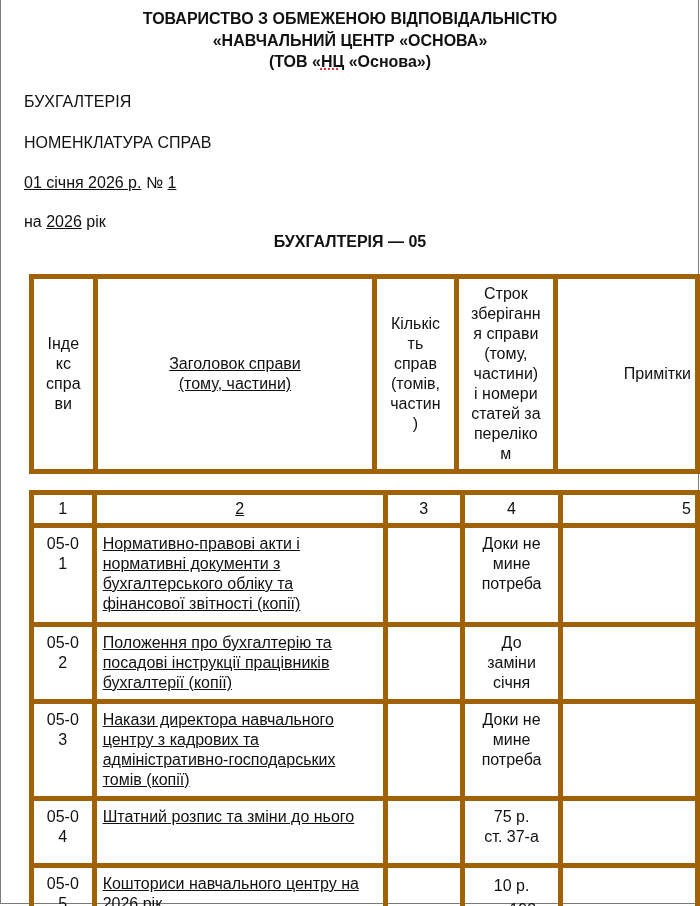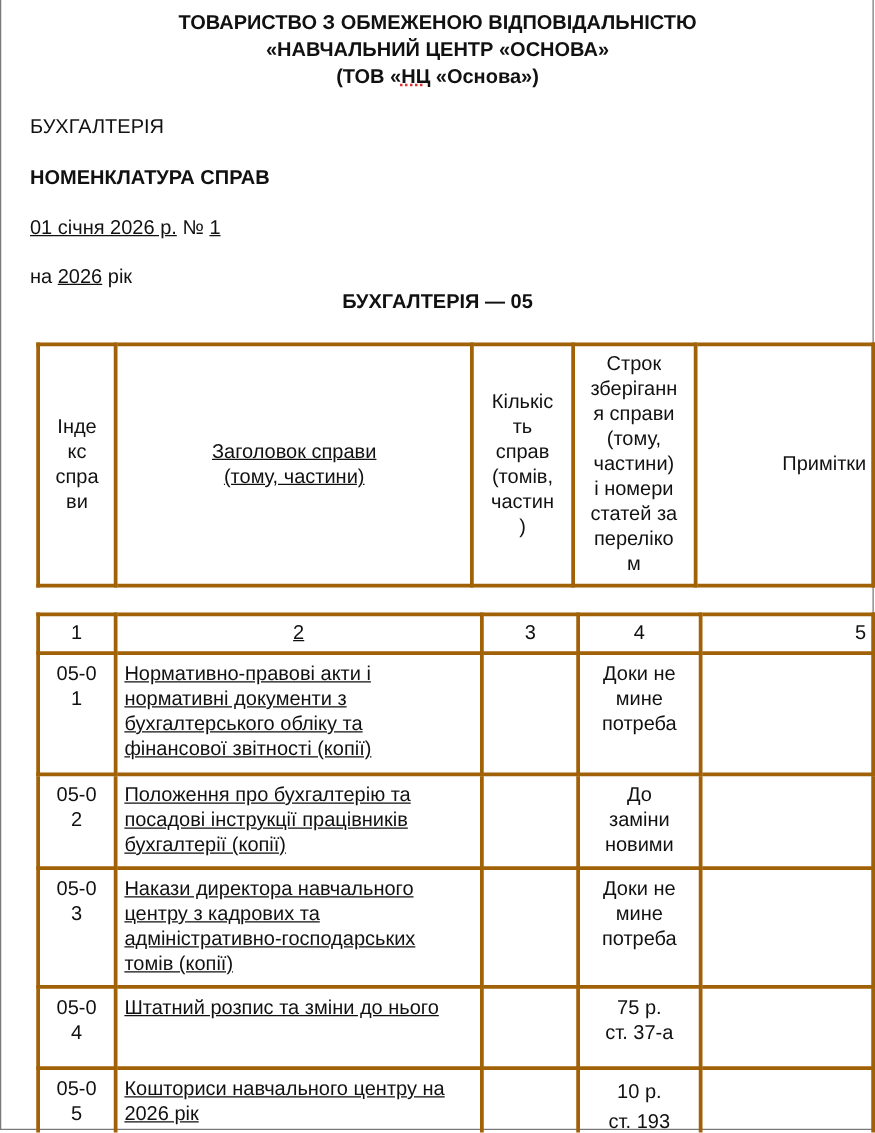--- a/index.html
+++ b/index.html
@@ -7,29 +7,29 @@
          font-family: "Liberation Sans", sans-serif; color: #111; }
   .frame { position: absolute; left: 0; top: -2px; width: 697px; height: 905px;
            border: 1px solid #7a7a7a; border-top: none; box-sizing: content-box; }
   .org { position: absolute; left: 0; width: 700px; text-align: center;
          font-weight: bold; font-size: 16px; line-height: 20px; }
   .org1 { top: 9px; } .org2 { top: 31px; } .org3 { top: 52px; }
   .spell { text-decoration: underline; text-decoration-style: dotted;
            text-decoration-color: #d33; text-decoration-thickness: 2px; }
   .line { position: absolute; left: 24px; font-size: 16px; line-height: 20px; }
   .l1 { top: 92px; }
-  .l2 { top: 133px; font-weight: bold; }
+  .l2 { top: 133px; font-weight: normal; }
   .l3 { top: 173px; }
   .l4 { top: 212px; }
   .u { text-decoration: underline; }
   .sec { position: absolute; left: 0; width: 700px; top: 232px; text-align: center;
          font-weight: bold; font-size: 16px; line-height: 20px; }
   table { position: absolute; left: 29px; border-collapse: collapse;
           table-layout: fixed; font-size: 16px; line-height: 20px; }
-  td { border: 3px solid #a16207; padding: 0 4px; vertical-align: middle;
+  td { border: 5px solid #a16207; padding: 0 4px; vertical-align: middle;
        text-align: center; word-wrap: break-word; overflow-wrap: break-word; }
   .hdr { top: 274px; }
   .hdr td { height: 190px; }
   .body { top: 490px; }
   .body td { vertical-align: top; padding-top: 6px; padding-bottom: 6px; }
   .body tr.nums td { vertical-align: middle; height: 18px; padding-top: 4px; padding-bottom: 4px; }
   .body td.t { text-align: left; padding-left: 6px; }
   .r1 td { height: 82px; }
   .r2 td { height: 60px; }
   .r3 td { height: 80px; }
@@ -108,21 +108,21 @@
   </tr>
   <tr class="r2">
     <td class="c1 pre">05-0
 2</td>
     <td class="c2 pre t">Положення про бухгалтерію та
 посадові інструкції працівників
 бухгалтерії (копії)</td>
     <td class="c3 pre"></td>
     <td class="c4 pre">До
 заміни
-новими</td>
+січня</td>
     <td class="c5 pre"></td>
   </tr>
   <tr class="r3">
     <td class="c1 pre">05-0
 3</td>
     <td class="c2 pre t">Накази директора навчального
 центру з кадрових та
 адміністративно-господарських
 томів (копії)</td>
     <td class="c3 pre"></td>

